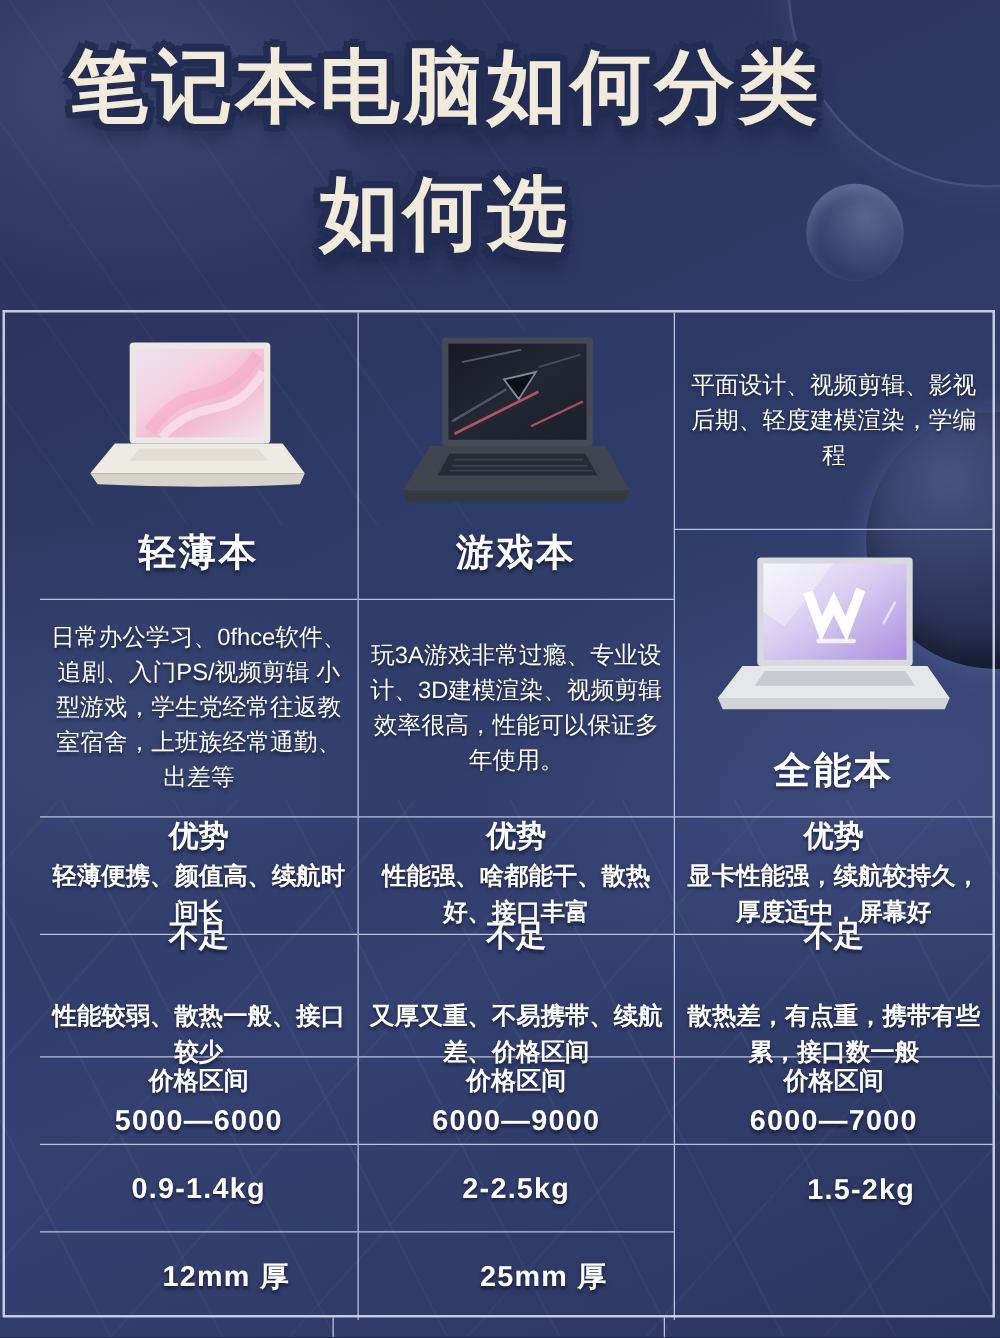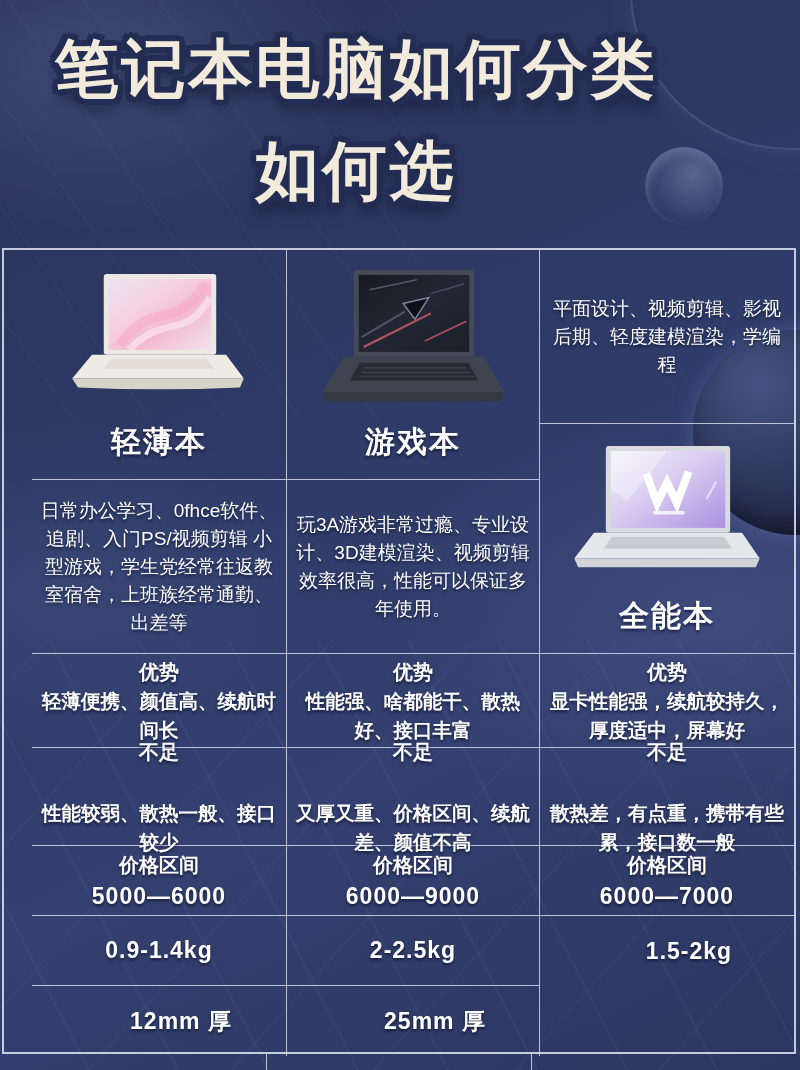--- a/index.html
+++ b/index.html
@@ -68,21 +68,21 @@
   .r1 { height:230px; justify-content:flex-start; padding-top:12px; }
   .r2 { height:174px; padding:4px 7px; }
   .r3 { height:94px;  padding:2px 8px; }
   .r4 { height:98px;  padding:2px 8px;gap:32px; }
   .r5 { height:70px;  padding:2px 6px; }
   .r6 { height:70px; }
   .r7 { height:70px; }
   .laptop-img { width:198px; height:148px; margin-top:6px; }
   .cat-name { font-size:30px; font-weight:900; letter-spacing:2px; margin-top:6px; }
   .desc { font-size:19px; line-height:28px; font-weight:400; }
-  .row-label { font-size:20px; font-weight:900; line-height:30px; }
+  .row-label { font-size:24px; font-weight:900; line-height:30px;font-family:Liberation Mono, monospace; }
   .row-text { font-size:19.5px; line-height:29px; font-weight:800; }
   .price-label { font-size:20px; font-weight:900; line-height:30px; }
   .price-value { font-size:23px; font-weight:900; line-height:32px; letter-spacing:1px; }
   .metric { font-size:23px; font-weight:900; letter-spacing:1px; }
   
   .stub { position:absolute; top:1054px; width:1px; height:16px; background:rgba(225,228,245,.8); }
   .stub1 { left:266px; } .stub2 { left:531px; }
 </style>
 </head>
 <body>
@@ -173,21 +173,21 @@
       </div>
       <div class="cell r2">
         <div class="desc">玩3A游戏非常过瘾、专业设计、3D建模渲染、视频剪辑效率很高，性能可以保证多年使用。</div>
       </div>
       <div class="cell r3">
         <div class="row-label">优势</div>
         <div class="row-text">性能强、啥都能干、散热好、接口丰富</div>
       </div>
       <div class="cell r4">
         <div class="row-label">不足</div>
-        <div class="row-text">又厚又重、价格区间、续航差、颜值不高</div>
+        <div class="row-text">又厚又重、不易携带、续航差、价格区间</div>
       </div>
       <div class="cell r5">
         <div class="price-label">价格区间</div>
         <div class="price-value">6000—9000</div>
       </div>
       <div class="cell r6">
         <div class="metric">2-2.5kg</div>
       </div>
       <div class="cell r7">
         <div class="metric">25mm 厚</div>

